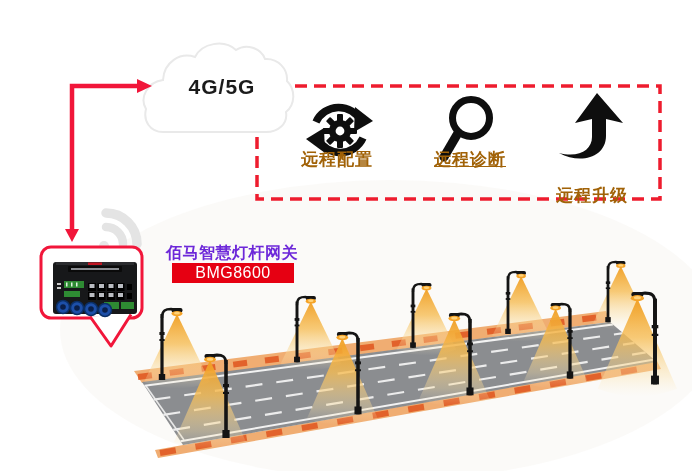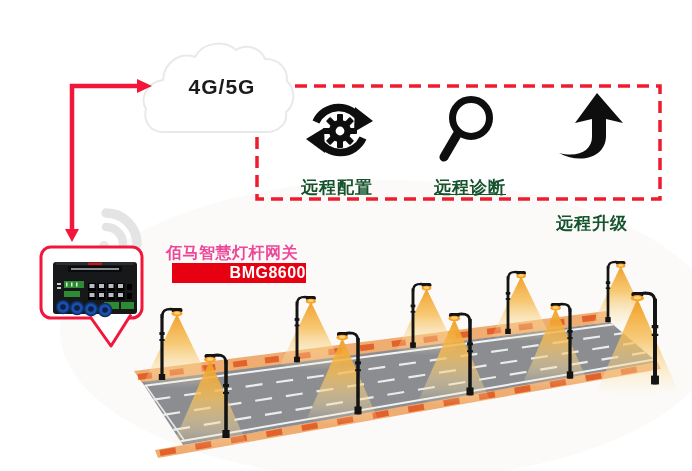--- a/index.html
+++ b/index.html
@@ -12,33 +12,33 @@
   #scene{position:absolute;left:0;top:0;}
   .cloud-label{
     left:170px;top:75px;width:104px;height:26px;text-align:center;
     font-size:21px;font-weight:bold;color:#1b1b1b;letter-spacing:1px;
   }
   .feature-icon{width:80px;height:76px;}
   .icon-config{left:299px;top:94px;}
   .icon-diag{left:438px;top:94px;}
   .icon-upg{left:552px;top:90px;}
   .feature-label{
-    top:176px;width:124px;height:22px;text-align:center;
-    font-size:17px;font-weight:bold;color:#14532d;letter-spacing:1px;
+    top:148px;width:124px;height:22px;text-align:center;
+    font-size:17px;font-weight:bold;color:#a16207;letter-spacing:1px;
   }
   .label-config{left:275px;}
   .label-diag{left:408px;text-decoration:underline;}
   .label-upg{left:530px;margin-top:36px;}
   .gw-title{
     left:166px;top:243px;width:150px;height:20px;
-    font-size:16px;font-weight:bold;color:#ec4899;letter-spacing:0.5px;white-space:nowrap;
+    font-size:16px;font-weight:bold;color:#6d28d9;letter-spacing:0.5px;white-space:nowrap;
   }
   .gw-badge{
-    left:172px;top:263px;width:134px;height:20px;background:#e60012;
-    color:#ffffff;font-size:16px;font-weight:bold;text-align:right;line-height:20px;
+    left:172px;top:263px;width:122px;height:20px;background:#e60012;
+    color:#ffffff;font-size:16px;font-weight:normal;text-align:center;line-height:20px;
     letter-spacing:0.5px;
   }
 </style>
 </head>
 <body>
 
 <div id="stage">
 
   <svg id="scene" width="692" height="471" viewBox="0 0 692 471">
     <defs>

